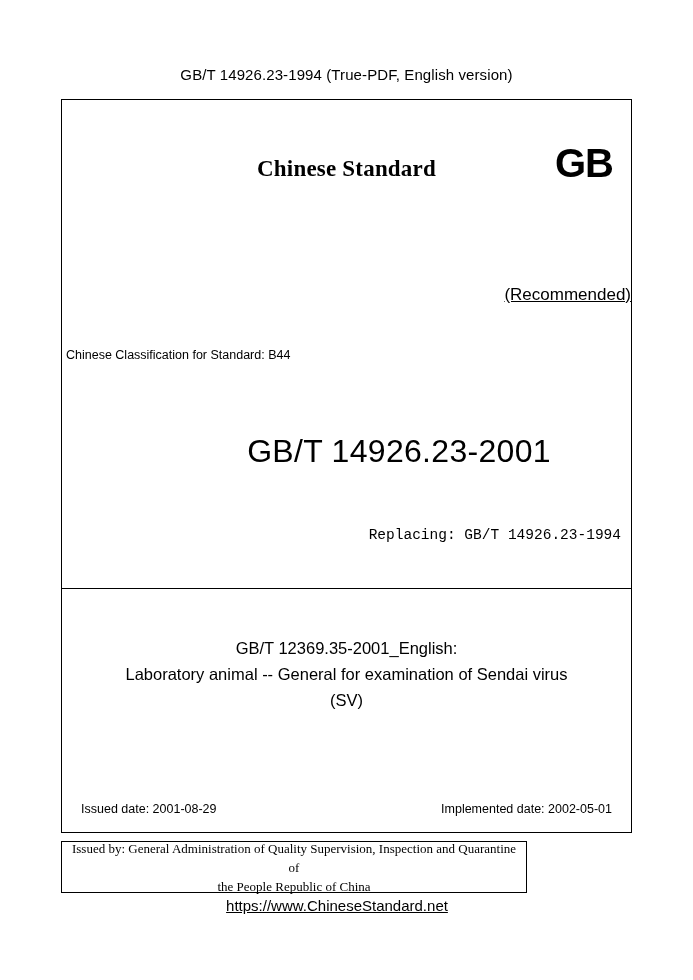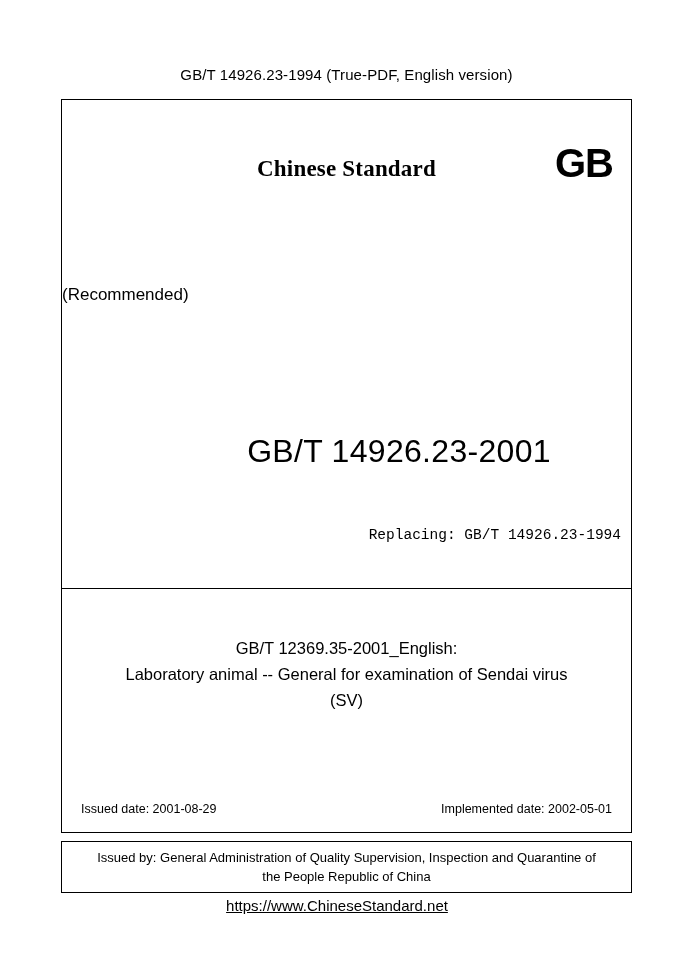--- a/index.html
+++ b/index.html
@@ -48,27 +48,28 @@
     width: 571px;
     height: 244px;
     border: 1.5px solid #000;
     border-top: 0;
     box-sizing: border-box;
   }
   .bottom-box {
     position: absolute;
     left: 61px;
     top: 841px;
-    width: 571px;
+    width: 466px;
     height: 52px;
     border: 1.5px solid #000;
     box-sizing: border-box;
     display: flex;
     align-items: center;
     justify-content: center;
+    font-family: Liberation Serif, serif;
   }
   .title-main {
     position: absolute;
     top: 56px;
     left: 0;
     width: 100%;
     text-align: center;
     font-size: 23px;
     font-weight: bold;
     letter-spacing: 0.2px;
@@ -88,22 +89,23 @@
     left: 0;
     width: 100%;
     text-align: center;
     font-size: 17px;
   }
   .nat-line2 {
     position: absolute;
     top: 185px;
     left: 0;
     width: 100%;
-    text-align: left;
+    text-align: right;
     font-size: 17px;
+    text-decoration: underline;
   }
   .classification {
     position: absolute;
     top: 248px;
     left: 4px;
     width: 100%;
     font-size: 12.5px;
     text-align: left;
     padding-left: 0;
   }
@@ -171,20 +173,21 @@
 <body>
 
 <div class="page">
 
   <div class="top-caption">GB/T 14926.23-1994 (True-PDF, English version)</div>
 
   <div class="main-box">
     <div class="title-main">Chinese Standard</div>
     <div class="gb-logo">GB</div>
     <div class="nat-line2">(Recommended)</div>
+    <div class="classification">Chinese Classification for Standard: B44</div>
     <div class="std-number">GB/T 14926.23-2001</div>
     <div class="replacing">Replacing: GB/T 14926.23-1994</div>
   </div>
 
   <div class="mid-box">
     <div class="mid-title">
       <span>GB/T 12369.35-2001_English:</span><br>
       <span>Laboratory animal -- General for examination of Sendai virus</span><br>
       <span>(SV)</span>
     </div>

